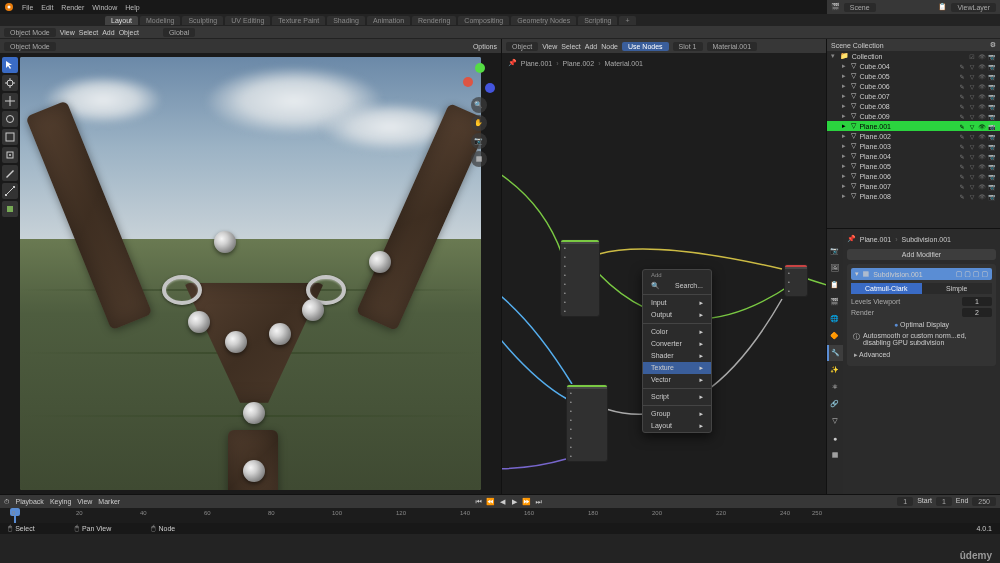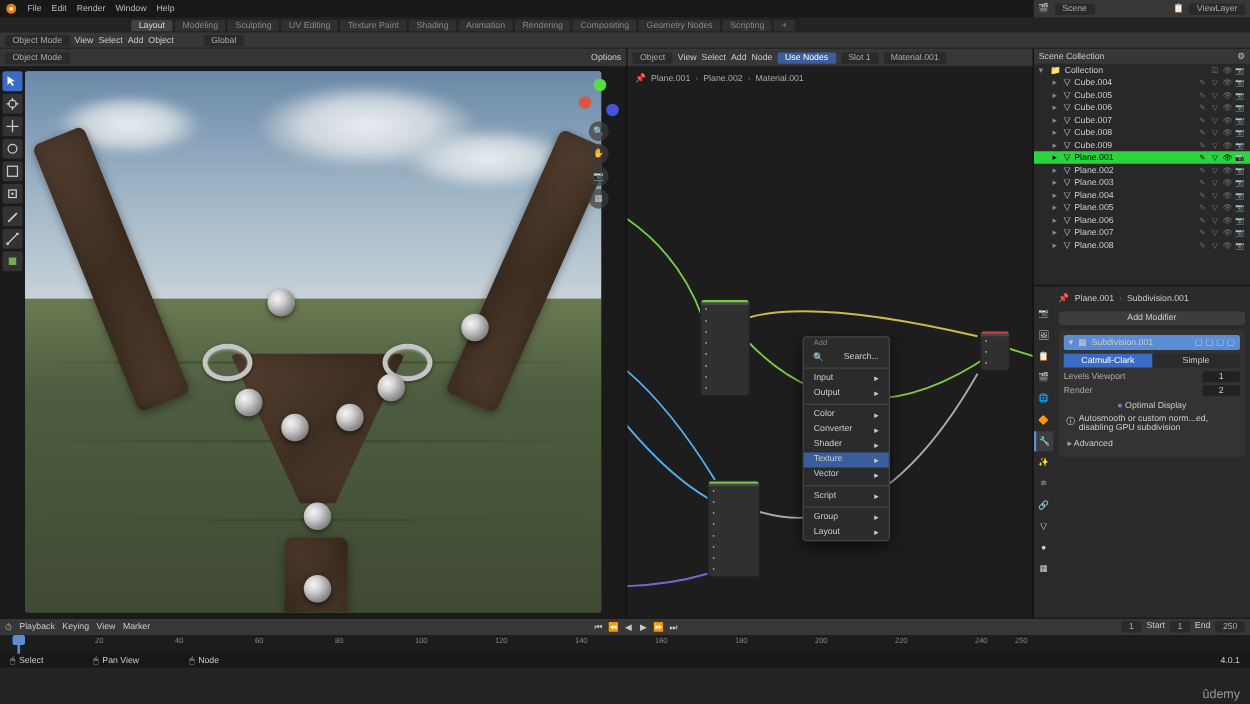--- a/index.html
+++ b/index.html
@@ -75,21 +75,21 @@
 .tl-header { height:13px; background:#373737; display:flex; align-items:center; padding:0 4px; gap:6px; }
 .tl-controls { margin-left:auto; display:flex; gap:2px; }
 .tl-btn { width:10px; height:10px; display:flex; align-items:center; justify-content:center; cursor:pointer; }
 .tl-rng { display:flex; gap:4px; }
 .tl-ruler { height:15px; position:relative; background:#1c1c1c; }
 .tl-playhead { position:absolute; top:0; bottom:0; width:2px; background:#5a8dd4; }
 .tl-playhead::before { content:''; position:absolute; top:0; left:-4px; width:10px; height:8px; background:#5a8dd4; border-radius:2px; }
 .tl-tick { position:absolute; top:2px; font-size:6px; color:#888; }
 .statusbar { height:12px; background:#181818; display:flex; align-items:center; padding:0 8px; gap:40px; }
 .sb-item { display:flex; gap:3px; align-items:center; color:#888; }
-.udemy { position:absolute; right:8px; bottom:2px; color:#999; font-size:10px; font-weight:400; }
+.udemy { position:absolute; right:8px; bottom:2px; color:#999; font-size:10px; font-weight:700; }
 .scene-hdr { position:absolute; top:0; right:0; width:173px; height:14px; background:#373737; display:flex; align-items:center; gap:4px; padding:0 4px; }
 </style>
 </head>
 <body>
 
 <div class="topbar">
   <svg width="10" height="10" viewBox="0 0 10 10">
       <circle cx="5" cy="5" r="4" fill="#e87d0d"></circle>
       <circle cx="5" cy="5" r="1.5" fill="#fff"></circle>
     </svg>

